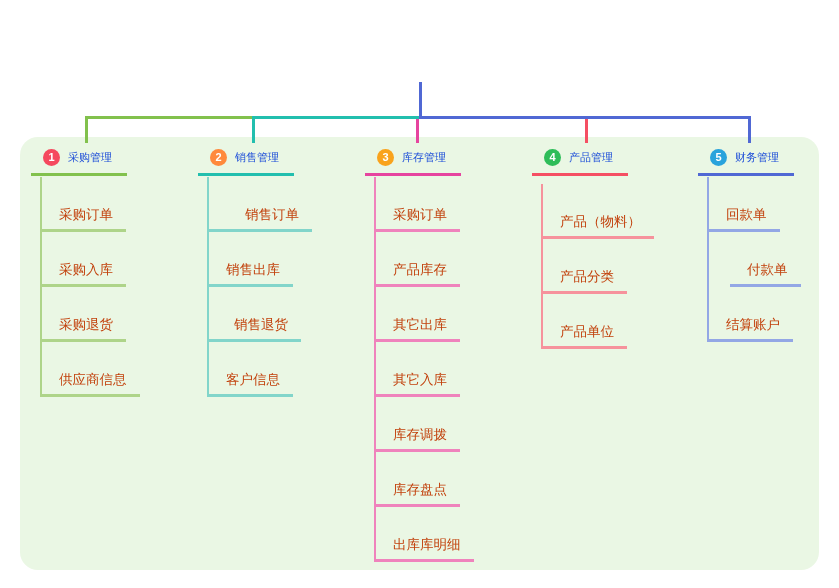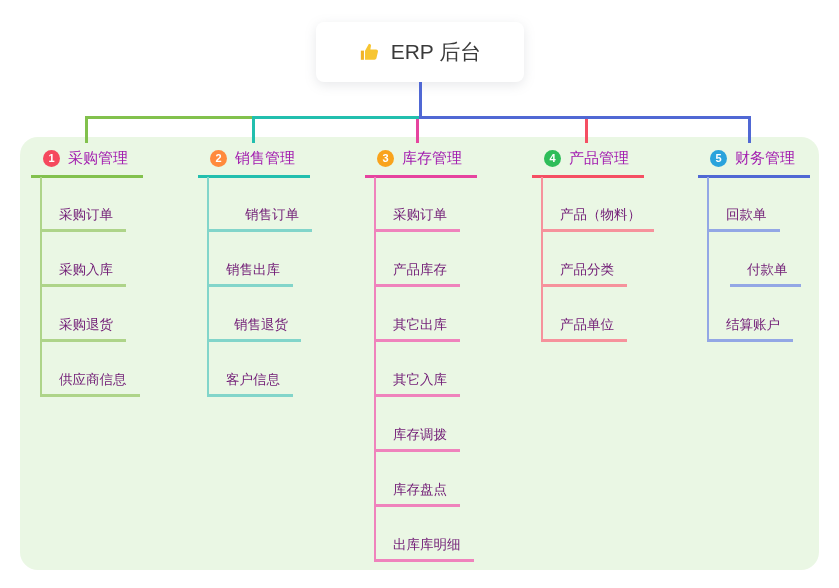--- a/index.html
+++ b/index.html
@@ -17,43 +17,34 @@
   .root-node svg{display:block;}
 
   .line{position:absolute;}
 
   .branch{position:absolute;}
   .branch-head{display:flex;align-items:center;gap:8px;width:fit-content;
                padding:0 15px 7px 12px;border-bottom:3px solid #888;}
   .badge{width:17px;height:17px;border-radius:50%;flex:0 0 17px;
          color:#ffffff;font-size:11px;font-weight:bold;line-height:17px;
          text-align:center;}
-  .branch-title{font-size:15px;color:#a21caf;white-space:nowrap;}
+  .branch-title{font-size:11px;color:#1d4ed8;white-space:nowrap;}
 
   .children{position:absolute;border-left:2px solid #ccc;}
   .child{position:relative;height:55px;}
   .child-label{position:absolute;left:0;bottom:0;width:fit-content;
                padding:0 13px 5px 17px;border-bottom:3px solid #ccc;
-               font-size:13.5px;color:#701a75;white-space:nowrap;}
+               font-size:13.5px;color:#c2410c;white-space:nowrap;}
 </style>
 </head>
 <body>
 
 <div class="canvas">
   <div class="panel"></div>
 
-  <div class="root-node">
-    <span>
-      <svg width="22" height="22" viewBox="0 0 24 24">
-        <path d="M2 10.5h3.4v10H2z" fill="#f0b327"></path>
-        <path d="M6.6 20.5v-10l4.2-7.6c1.3 0 2.3 1 2.3 2.2l-.7 4.2h6.3c1.2 0 2.1 1 2 2.1l-1.7 7.5c-.2 1-1.1 1.6-2.1 1.6H6.6z" fill="#f7c531"></path>
-      </svg>
-    </span>
-    <span>ERP 后台</span>
-  </div>
 
   <div id="connectors">
       <div class="line" style="left: 419px; top: 82px; width: 3px; height: 37px; background: rgb(80, 104, 212);"></div>
       <div class="line" style="left: 85px; top: 116px; width: 167px; height: 3px; background: rgb(130, 193, 77);"></div>
       <div class="line" style="left: 252px; top: 116px; width: 168px; height: 3px; background: rgb(34, 191, 174);"></div>
       <div class="line" style="left: 419px; top: 116px; width: 332px; height: 3px; background: rgb(80, 104, 212);"></div>
       <div class="line" style="left: 85px; top: 116px; width: 3px; height: 27px; background: rgb(130, 193, 77);"></div>
       <div class="line" style="left: 252px; top: 116px; width: 3px; height: 27px; background: rgb(34, 191, 174);"></div>
       <div class="line" style="left: 416px; top: 119px; width: 3px; height: 24px; background: rgb(230, 68, 159);"></div>
       <div class="line" style="left: 585px; top: 119px; width: 3px; height: 24px; background: rgb(245, 79, 99);"></div>
@@ -128,21 +119,21 @@
         <div class="child">
           <div class="child-label" style="border-bottom-color: rgb(239, 131, 188);">出库库明细</div>
         </div>
       </div>
       <div class="branch" style="left: 532px; top: 149px;">
         <div class="branch-head" style="border-bottom-color: rgb(245, 79, 99);">
           <span class="badge" style="background: rgb(46, 189, 89);">4</span>
           <span class="branch-title">产品管理</span>
         </div>
       </div>
-      <div class="children" style="left: 541px; top: 177px; height: 165px; border-left-color: rgb(246, 146, 156);">
+      <div class="children" style="left: 541px; top: 184px; height: 165px; border-left-color: rgb(246, 146, 156);">
         <div class="child">
           <div class="child-label" style="border-bottom-color: rgb(246, 146, 156);">产品（物料）</div>
         </div>
         <div class="child">
           <div class="child-label" style="border-bottom-color: rgb(246, 146, 156);">产品分类</div>
         </div>
         <div class="child">
           <div class="child-label" style="border-bottom-color: rgb(246, 146, 156);">产品单位</div>
         </div>
       </div>

